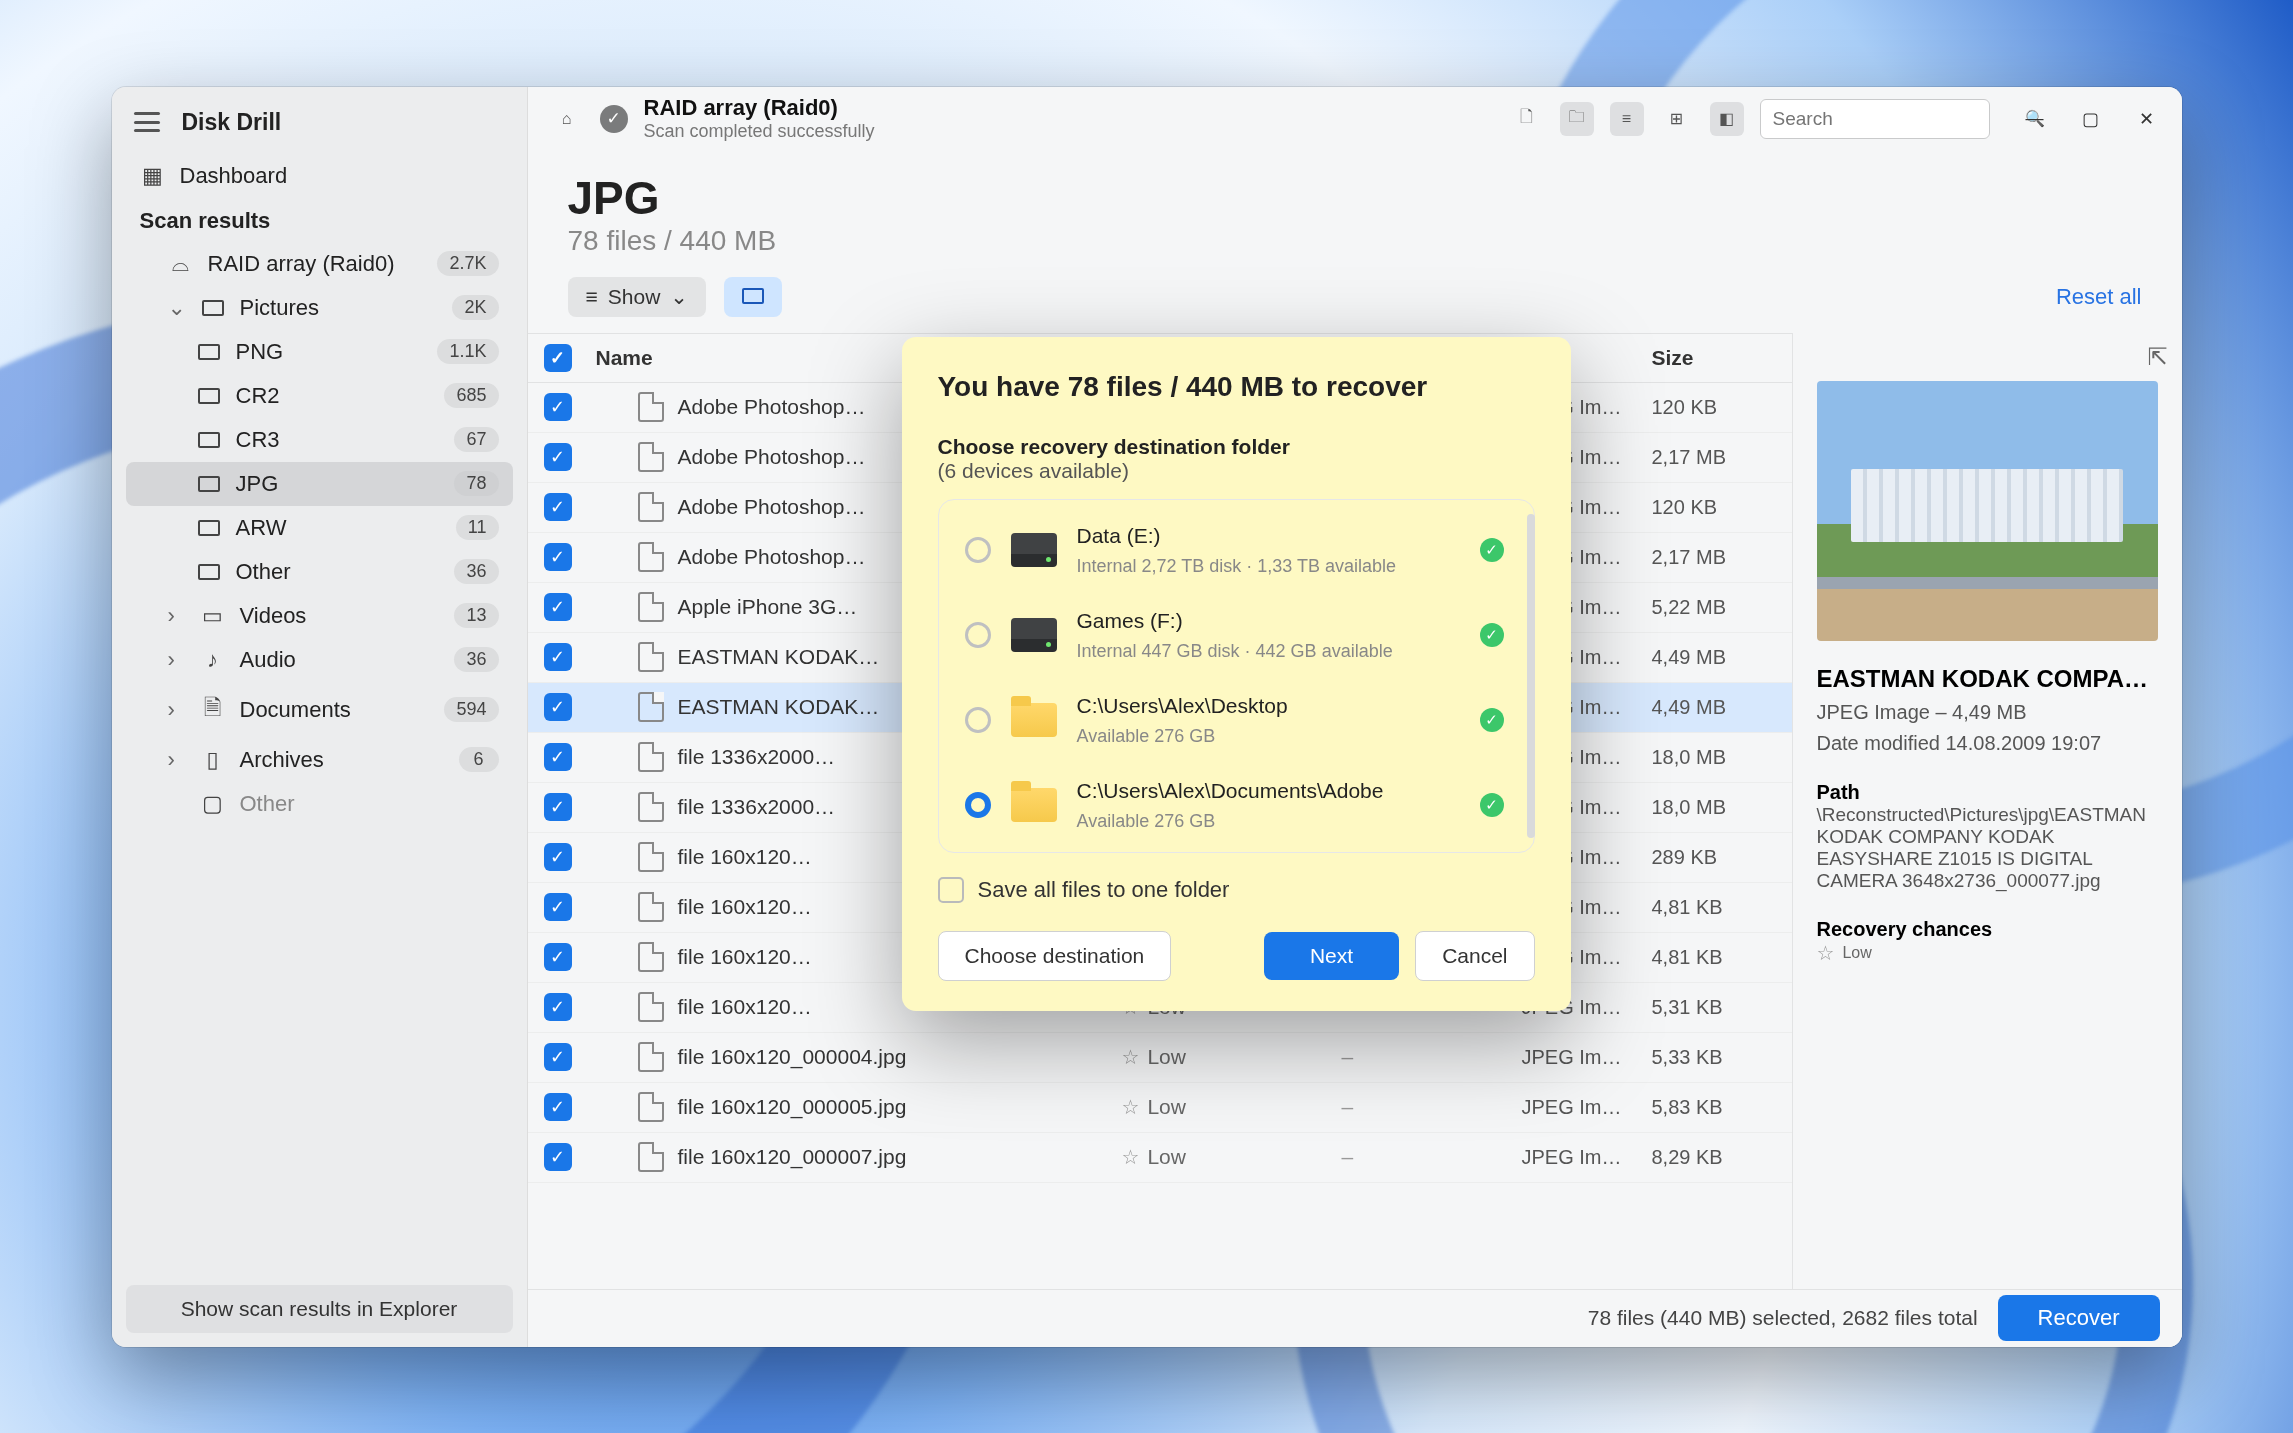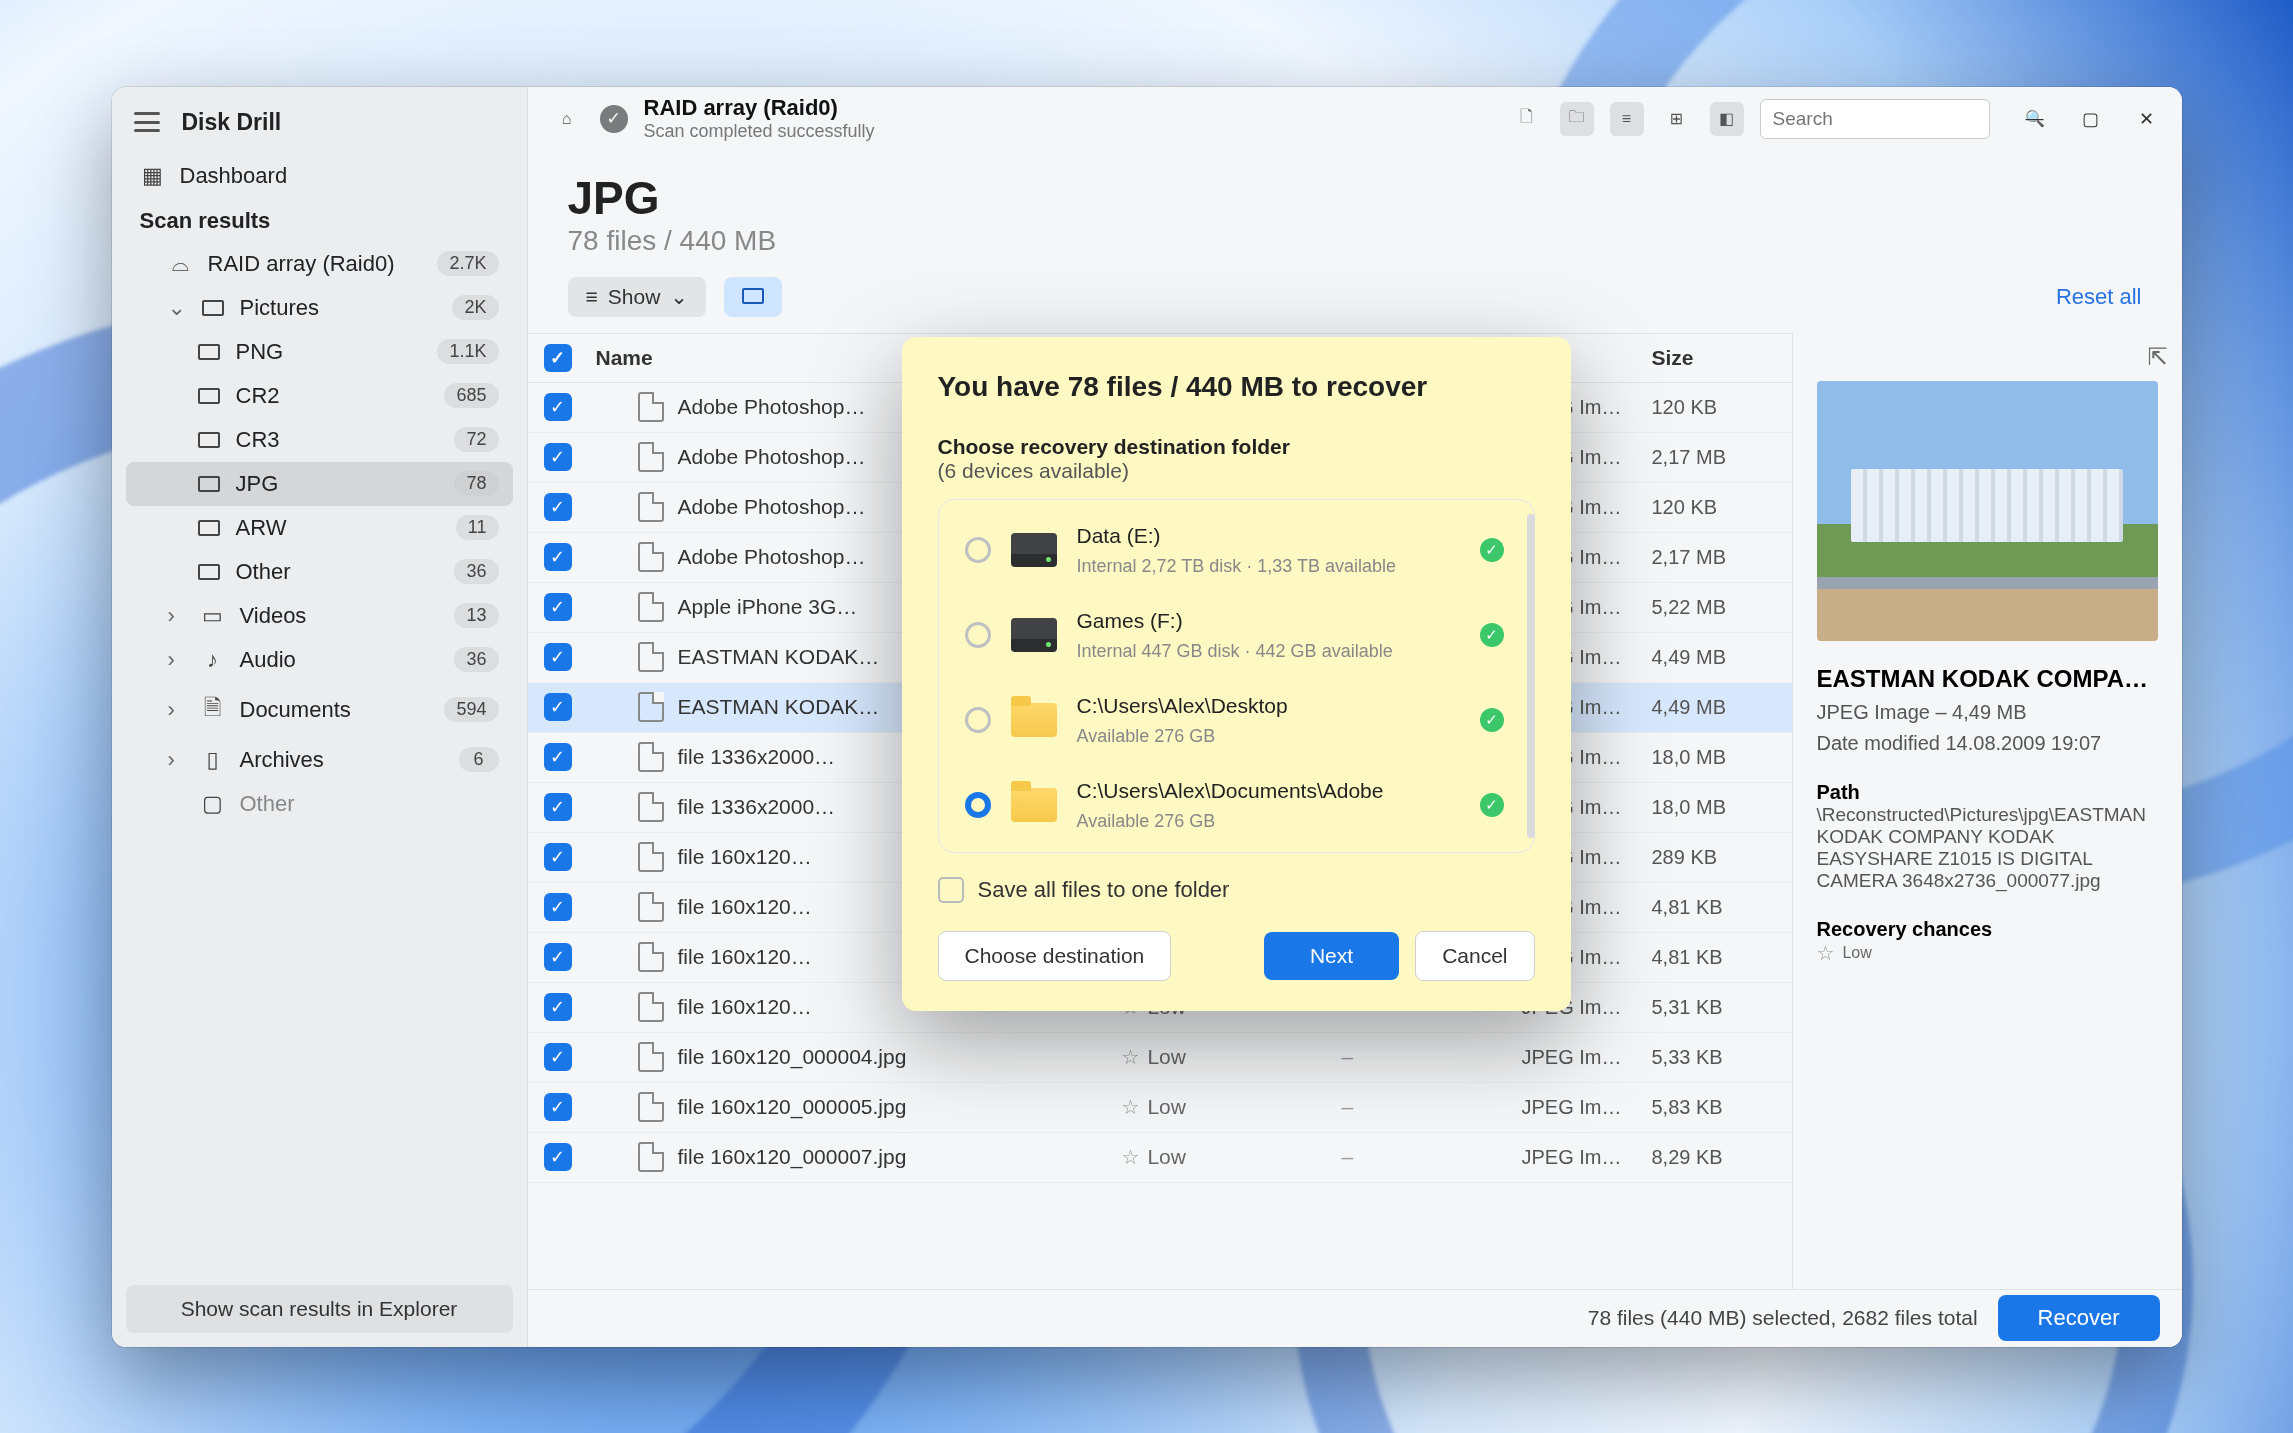--- a/index.html
+++ b/index.html
@@ -188,21 +188,21 @@
             <span class="ico-box"></span>
           </span>
         <span>CR2</span>
         <span class="badge">685</span>
       </div>
       <div class="nav-item indent2">
         <span class="ico">
             <span class="ico-box"></span>
           </span>
         <span>CR3</span>
-        <span class="badge">72</span>
+        <span class="badge">67</span>
       </div>
       <div class="nav-item indent2 active">
         <span class="ico">
             <span class="ico-box"></span>
           </span>
         <span>JPG</span>
         <span class="badge active">78</span>
       </div>
       <div class="nav-item indent2">
         <span class="ico">

